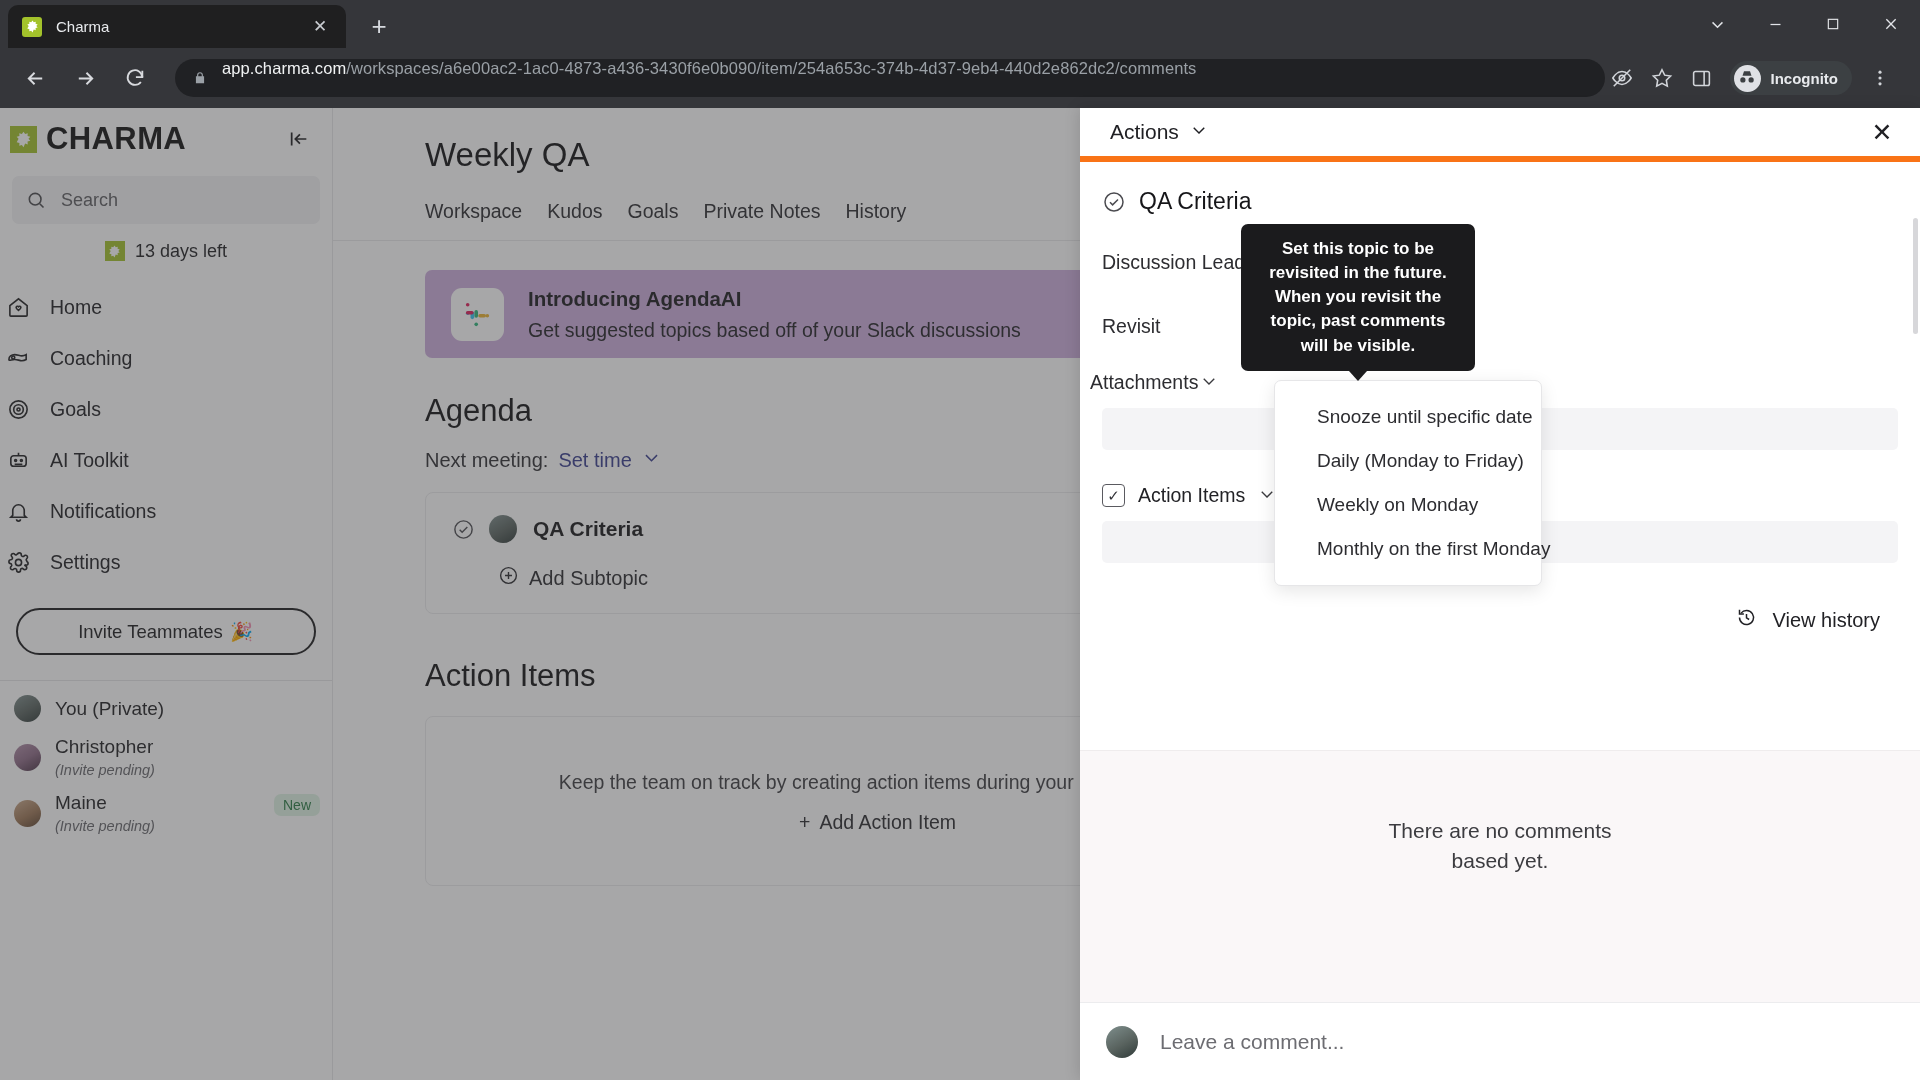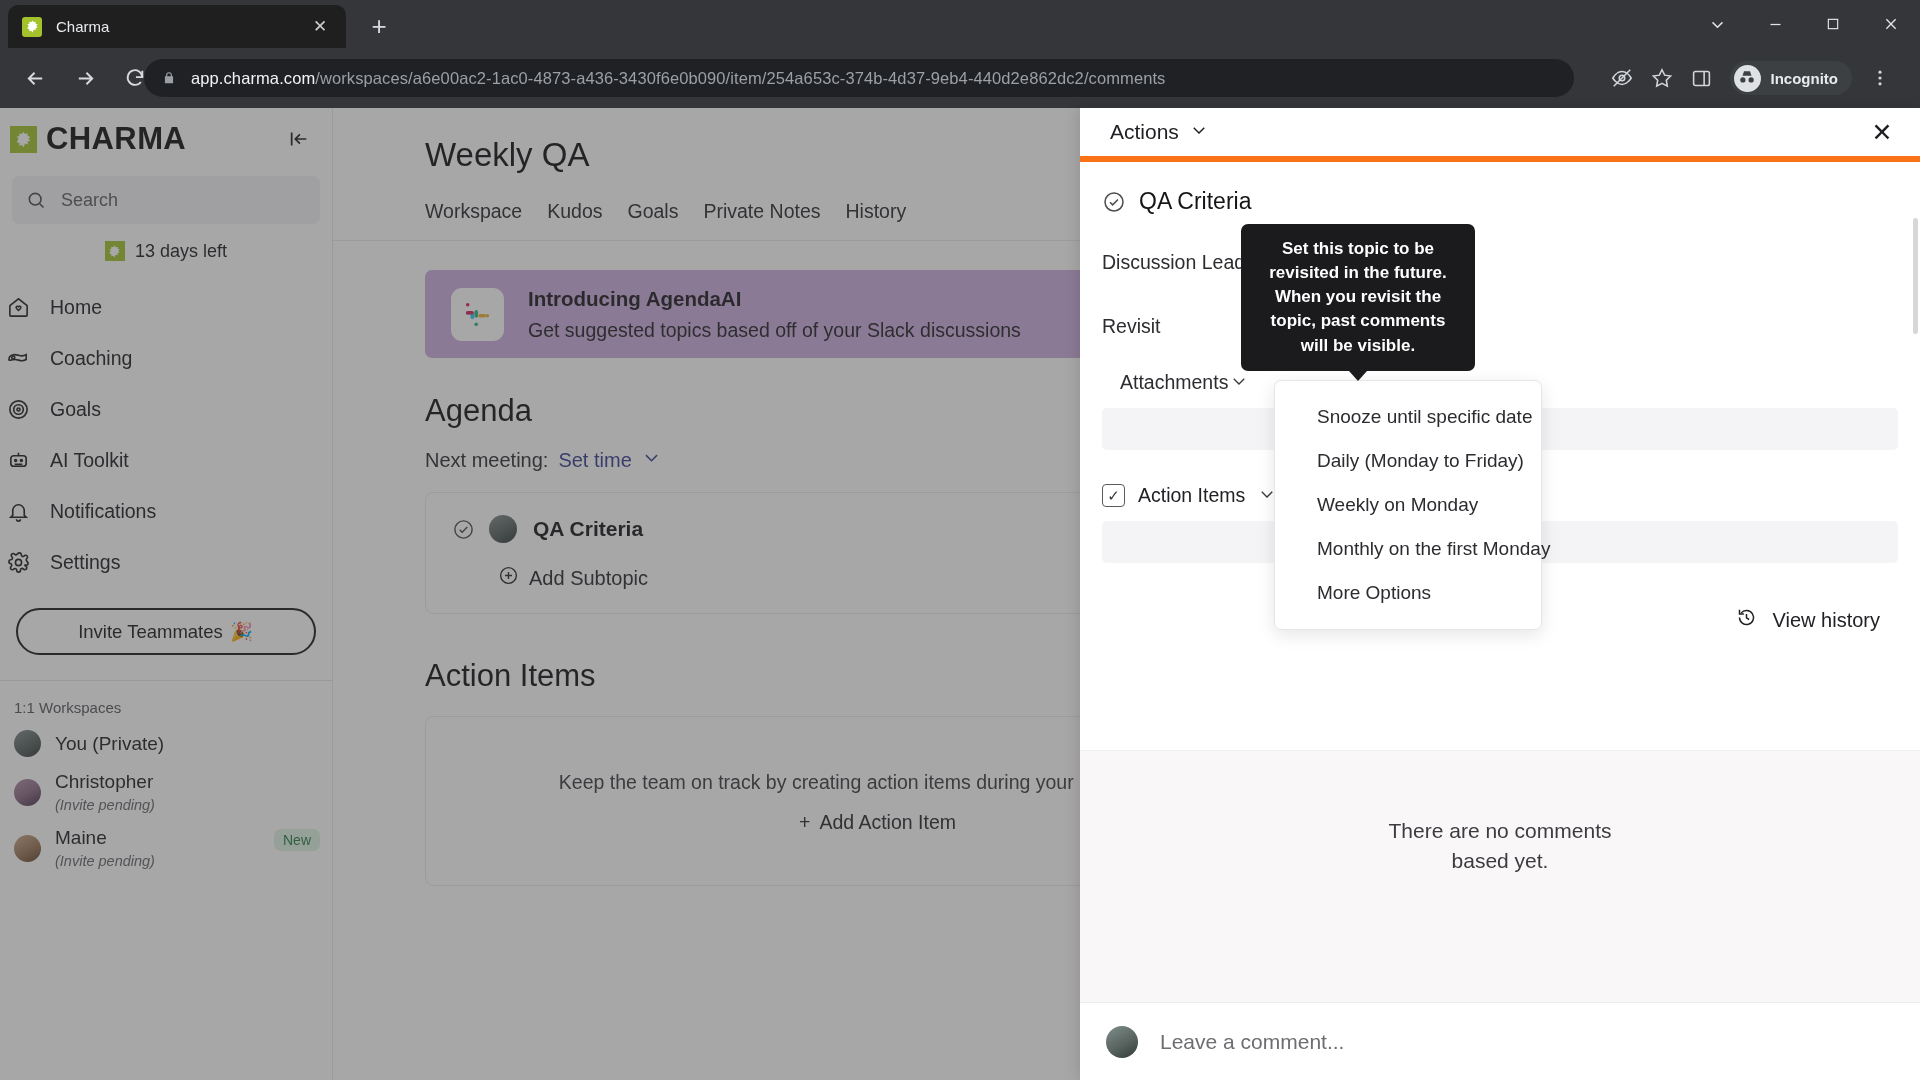--- a/index.html
+++ b/index.html
@@ -66,25 +66,25 @@
     position: absolute; top: 48px; left: 0; width: 1920px; height: 60px;
     display: flex; align-items: center;
   }
   .nav-btn {
     width: 42px; height: 42px; margin-left: 8px;
     display: flex; align-items: center; justify-content: center;
     color: #d8dade;
   }
   .nav-btn:first-child { margin-left: 14px; }
   .omnibox {
-    position: absolute; left: 144px; top: 11px;
+    position: absolute; left: 175px; top: 11px;
     width: 1430px; height: 38px;
     background: #202124;
     border-radius: 19px;
-    display: flex; align-items: center;
+    display: flex; 
     padding: 0 16px;
   }
   .omnibox .lock { width: 18px; display:flex; align-items:center; justify-content:center; color:#9aa0a6; }
   .url-text {
     margin-left: 13px; font-size: 16.5px;
     color: #9aa0a6; white-space: nowrap; overflow: hidden;
     letter-spacing: 0.1px;
   }
   .url-text .host { color: #f1f3f4; }
   .omni-right {
@@ -320,21 +320,21 @@
   .pill {
     background: #dba9f0; color: #4a1f60;
     border-radius: 17px; height: 34px;
     display: inline-flex; align-items: center;
     padding: 0 22px; font-size: 19.5px;
     position: relative;
   }
 
   .attach-row {
     display: flex; align-items: center; gap: 2px;
-    padding: 0 40px; margin-top: 28px;
+    padding: 0 10px; margin-top: 28px;
   }
   .attach-label { font-size: 19.5px; color: #2d2d31; }
   .drop-zone {
     margin: 14px 22px 0 22px; height: 42px;
     background: #f4f4f6; border-radius: 5px;
   }
   .ai-panel-row {
     display: flex; align-items: center; gap: 13px;
     padding: 0 22px; margin-top: 34px;
   }
@@ -626,21 +626,20 @@
         </div>
       </div>
 
       <div class="invite-btn">
         <span>Invite Teammates</span>
         <span>🎉</span>
       </div>
 
       <div class="sidebar-divider"></div>
 
-      <div class="section-head">1:1 Workspaces</div>
 
       <div class="ws-item">
         <span class="ws-avatar ws-av-1"></span>
         <span class="ws-texts">
           <span class="ws-name">You (Private)</span>
         </span>
       </div>
       <div class="ws-item">
         <span class="ws-avatar ws-av-2"></span>
         <span class="ws-texts">
@@ -805,21 +804,20 @@
           <span>View history</span>
         </div>
 
         <div class="tooltip">Set this topic to be revisited in the future. When you revisit the topic, past comments will be visible.</div>
 
         <div class="dropdown">
           <div class="dd-item">Snooze until specific date</div>
           <div class="dd-item">Daily (Monday to Friday)</div>
           <div class="dd-item">Weekly on Monday</div>
           <div class="dd-item">Monthly on the first Monday</div>
-          <div class="dd-item">More Options</div>
         </div>
 
         <div class="comments-area">
           <div class="no-comments">
             <span>
               <span>There are no comments</span><br>
               <span>based yet.</span>
             </span>
           </div>
           <div class="composer">

